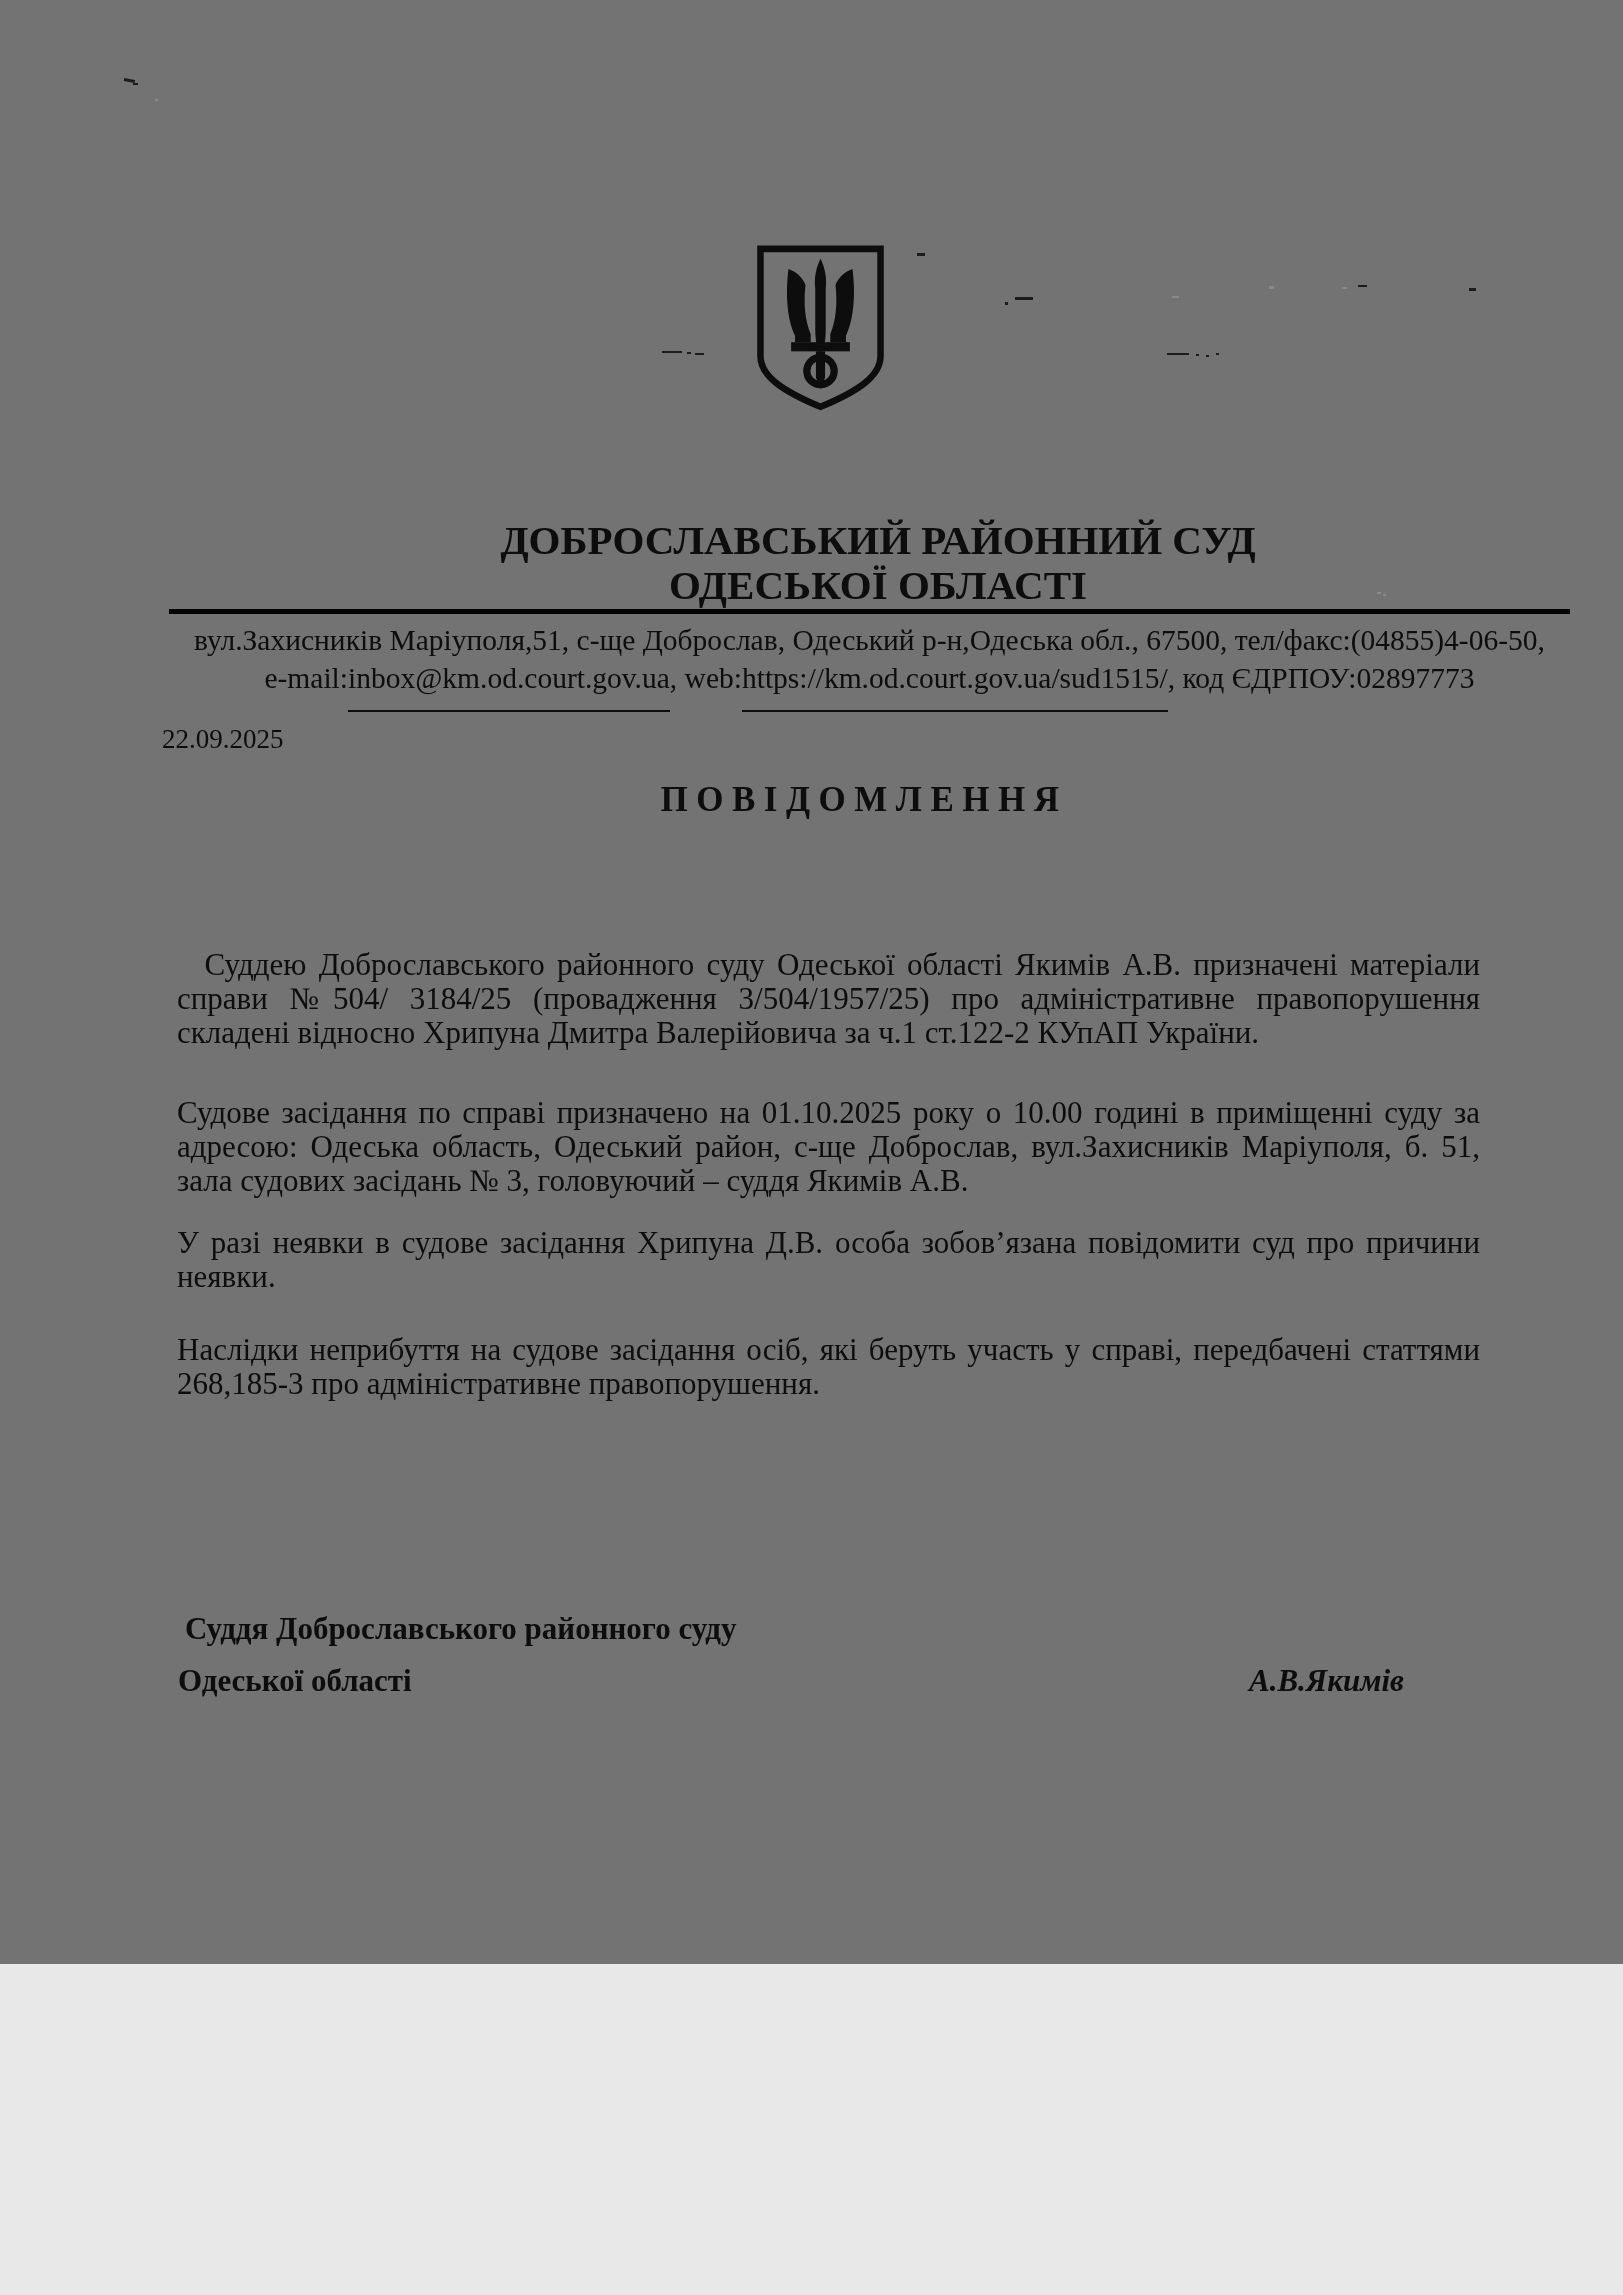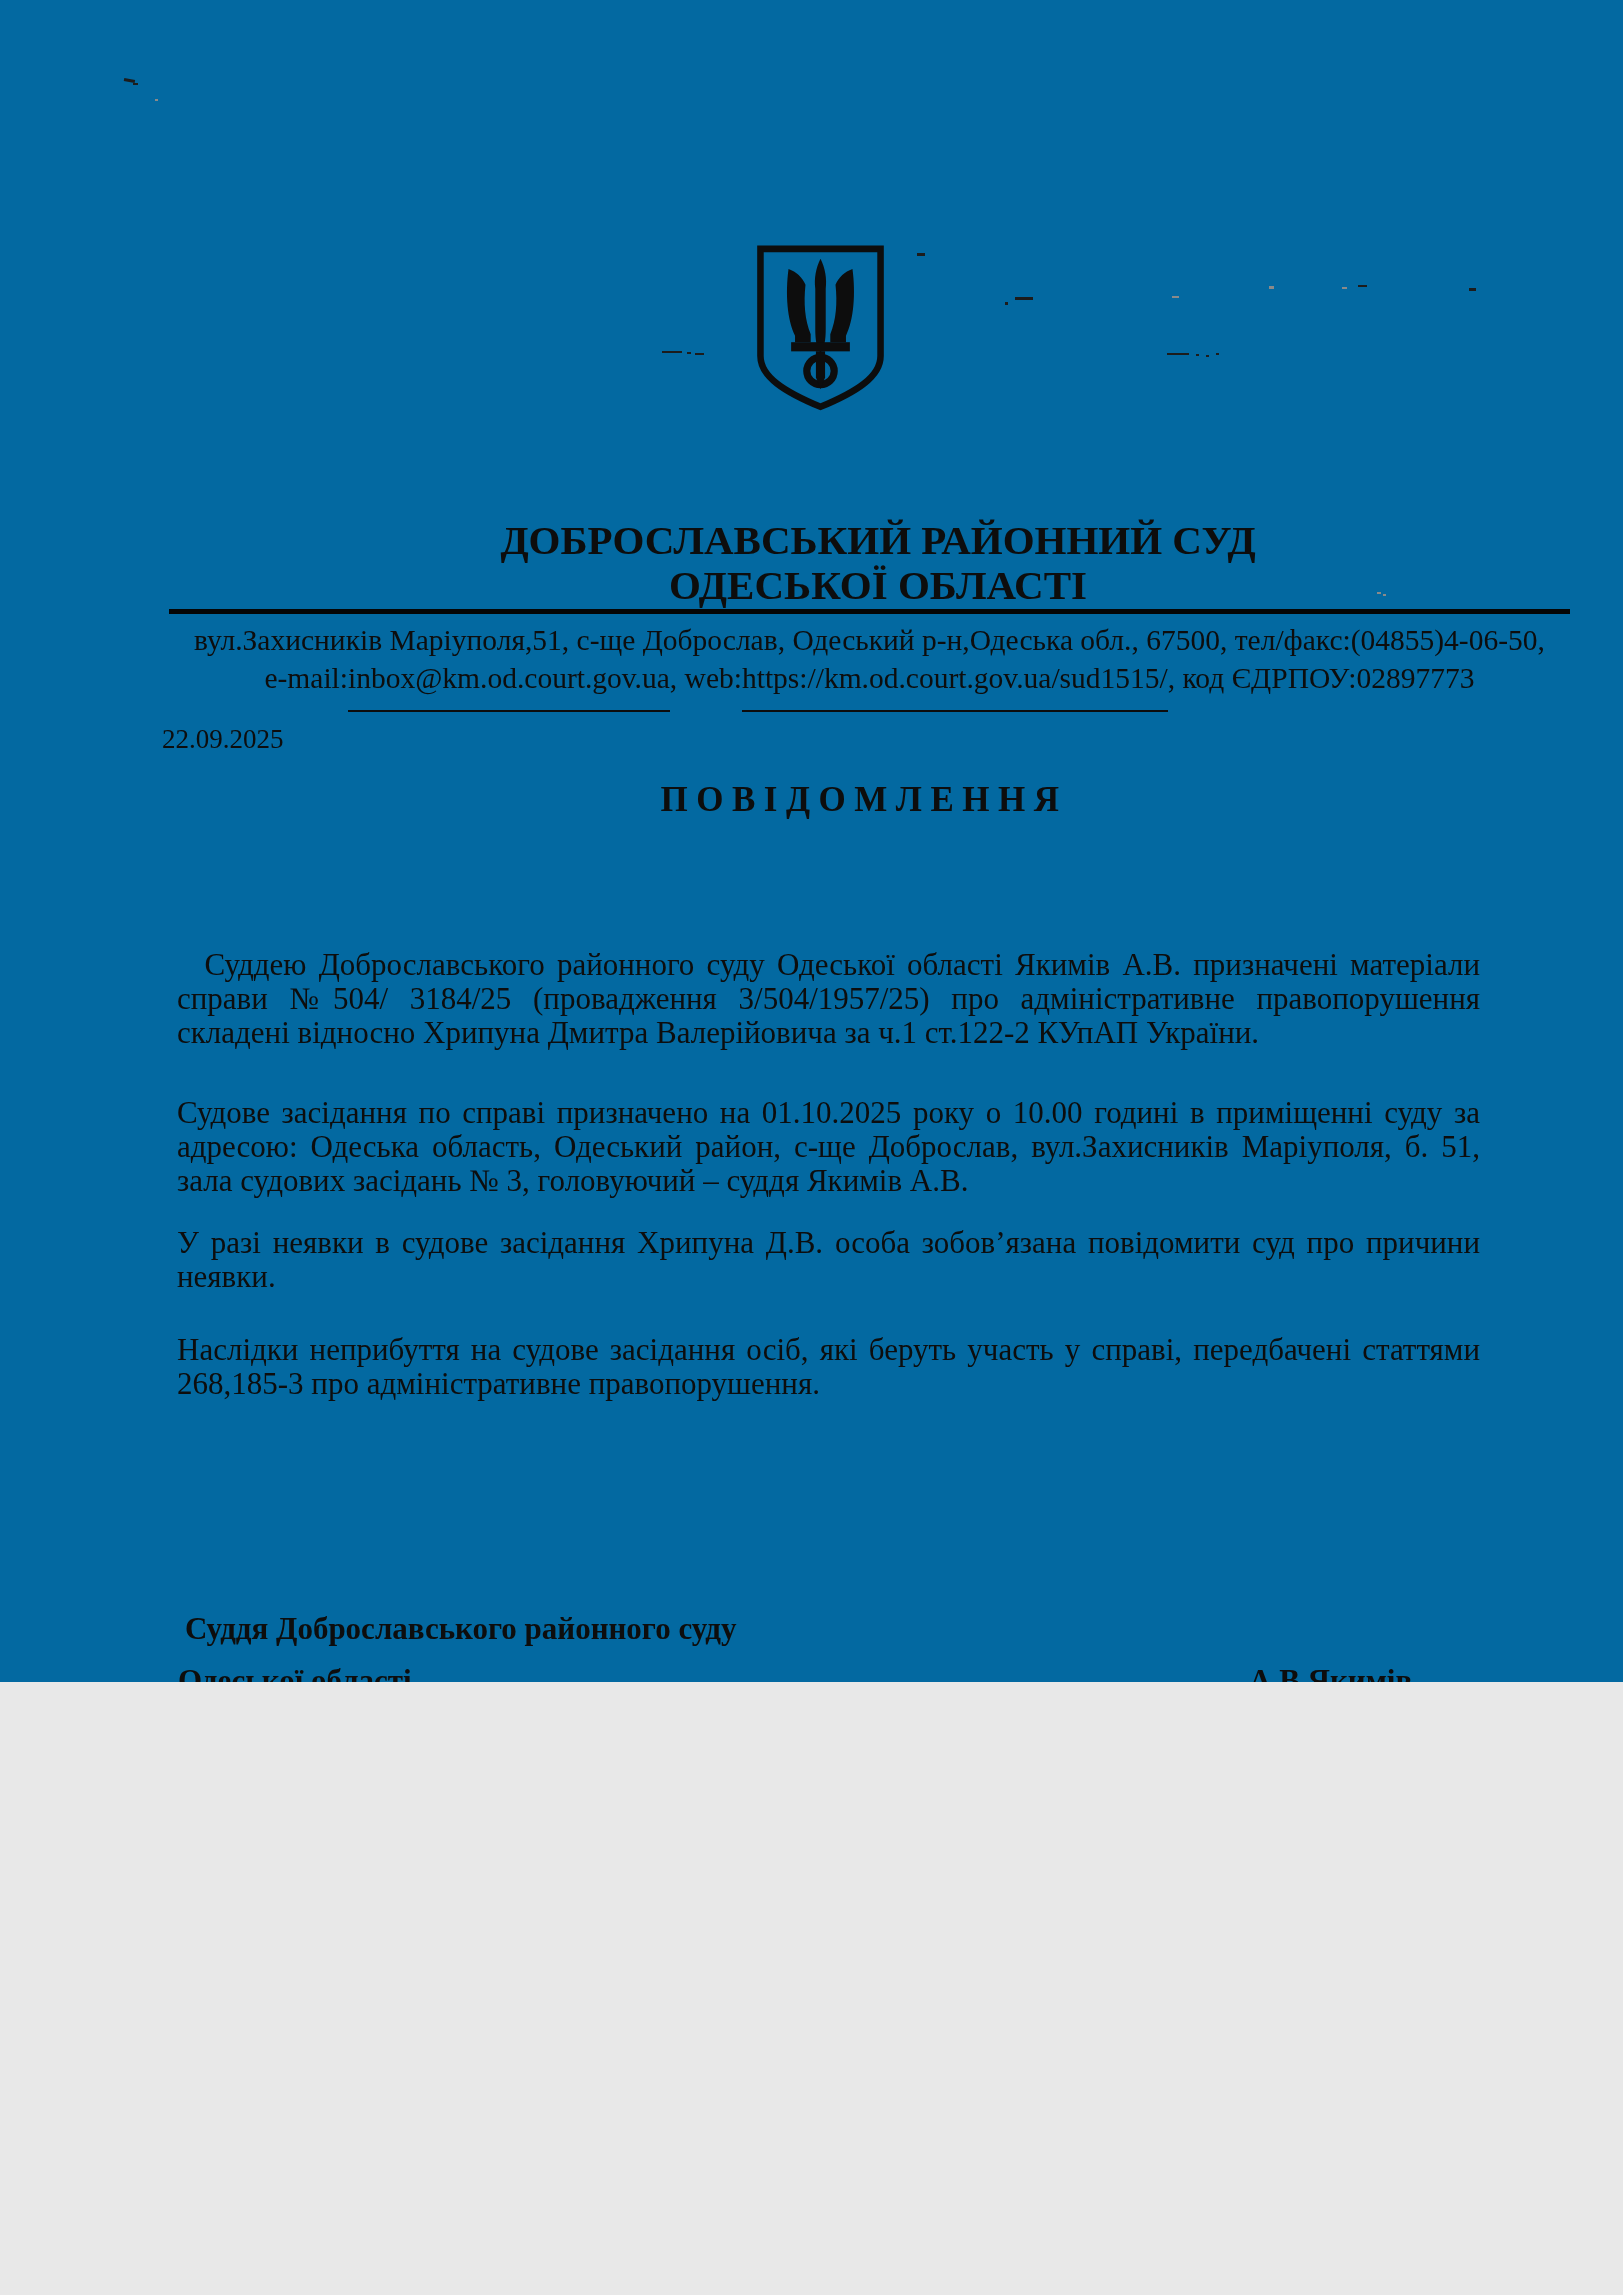--- a/index.html
+++ b/index.html
@@ -1,19 +1,19 @@
 <!DOCTYPE html>
 <html lang="uk" style="font-size:10.5px"><head>
 <meta charset="utf-8">
 <style>
   html,body{margin:0;padding:0;background:#e8e8e8;}
   .page{
     position:relative;
-    width:1623px;height:1682px;
-    background:#0369a1;
+    width:1623px;height:1964px;
+    background:#737373;
     font-family:"Liberation Serif","DejaVu Serif",serif;
     color:#0d0d0d;
     overflow:hidden;
   }
   
   .emblem{position:absolute;left:753px;top:243px;width:135px;height:171px;}
   .court-name{
     position:absolute;top:518px;left:878px;transform:translateX(-50%);
     text-align:center;font-weight:bold;font-size:41px;line-height:45px;
     white-space:nowrap;letter-spacing:0px;
@@ -45,21 +45,21 @@
     font-size:31px;line-height:34px;text-align:justify;
   }
   .par-1{top:948px;text-indent:27.5px;}
   .par-2{top:1096px;}
   .par-3{top:1226px;}
   .par-4{top:1333px;}
   
   .sig{position:absolute;font-weight:bold;font-size:31px;white-space:nowrap;}
   .sig-line1{left:185px;top:1611px;}
   .sig-line2-left{left:178px;top:1663px;}
-  .sig-line2-right{left:1249px;top:1663px;}
+  .sig-line2-right{left:1249px;top:1663px;font-style:italic;}
   
   .noise{position:absolute;background:#1c1c1c;}
   .noise.light{background:#8a8a8a;}
 </style>
 </head>
 <body>
 
 <div class="page">
 
   <div class="emblem">

